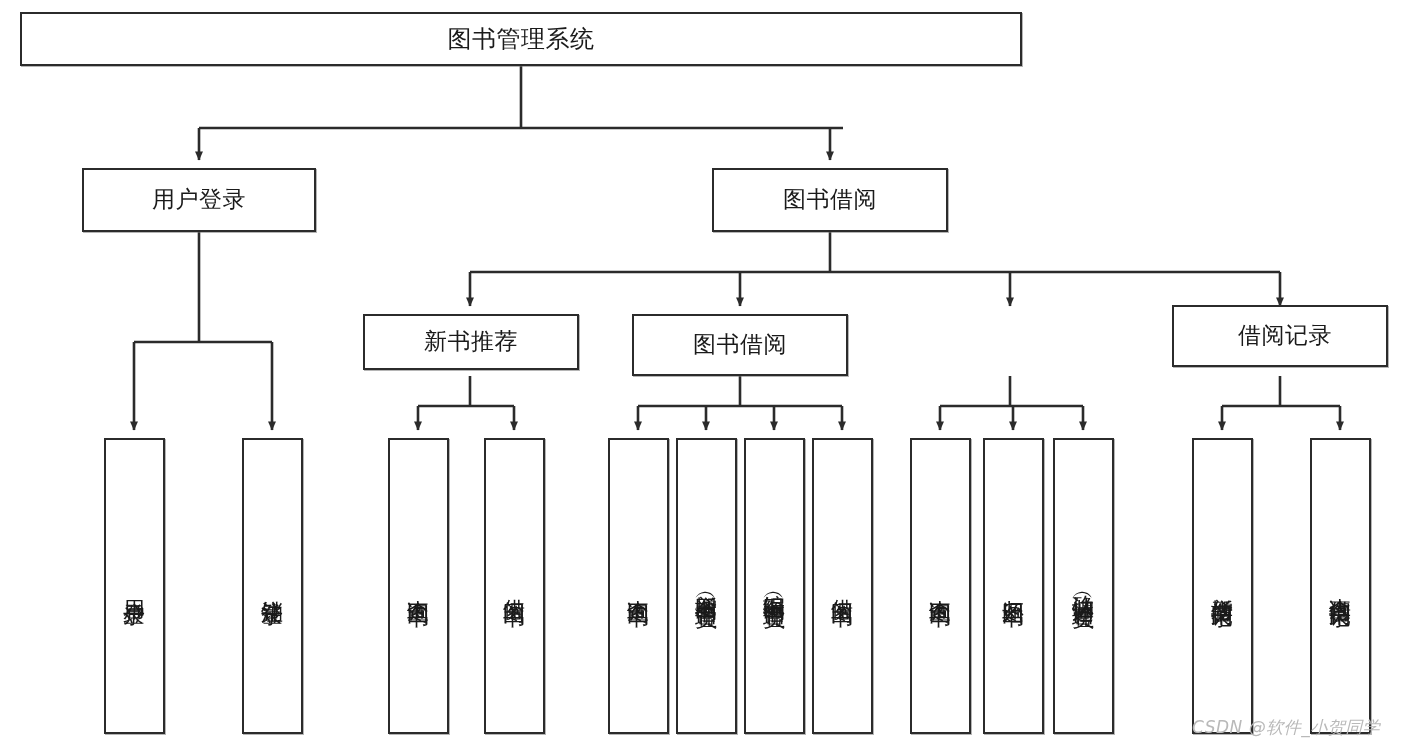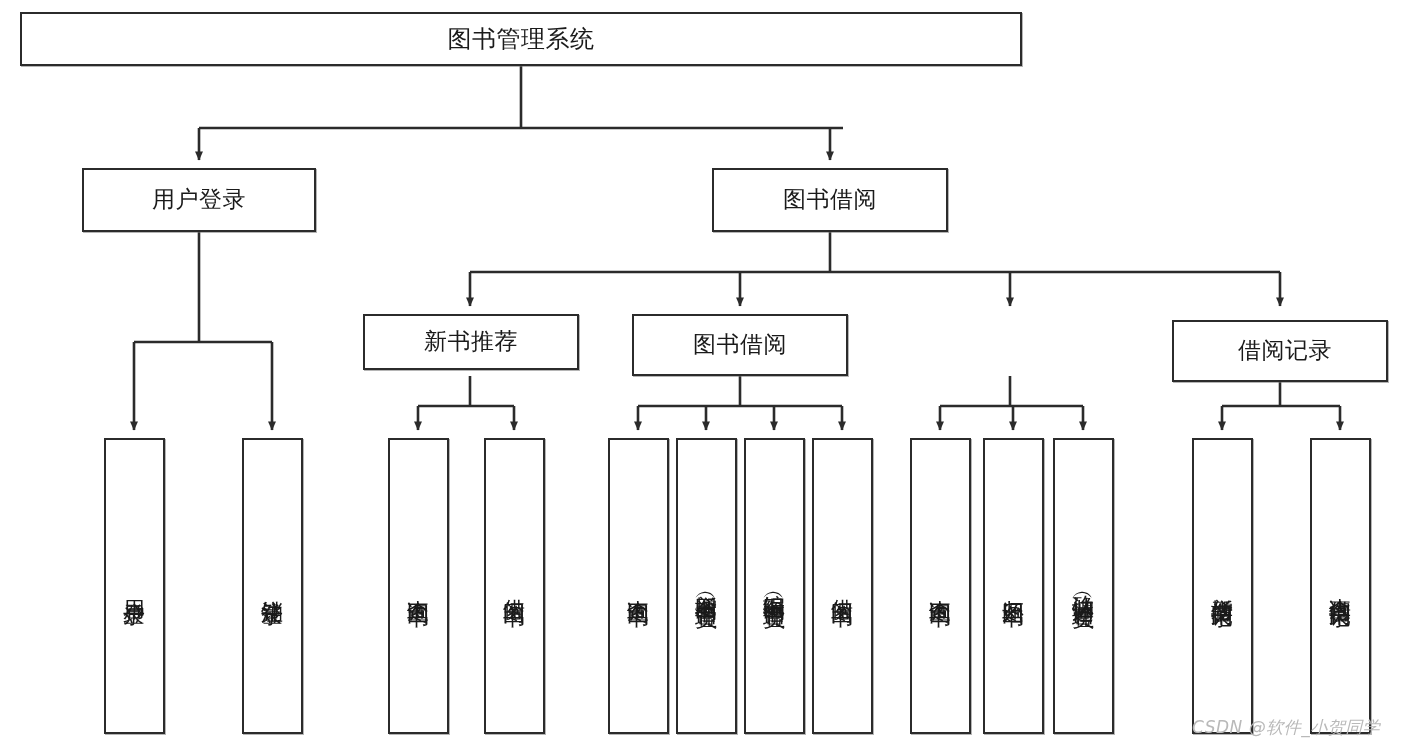--- a/index.html
+++ b/index.html
@@ -135,21 +135,21 @@
   <div class="node horiz" style="left:712px; top:168px; width:236px; height:64px;">
     <span class="label">图书借阅</span>
   </div>
 
   <div class="node horiz" style="left:363px; top:314px; width:216px; height:56px;">
     <span class="label">新书推荐</span>
   </div>
   <div class="node horiz" style="left:632px; top:314px; width:216px; height:62px;">
     <span class="label">图书借阅</span>
   </div>
-  <div class="node horiz" style="left:1172px; top:320px; width:216px; height:62px;padding-left:10px;">
+  <div class="node horiz" style="left:1172px; top:305px; width:216px; height:62px;padding-left:10px;">
     <span class="label">借阅记录</span>
   </div>
 
   <div class="node vert" style="left:104px; top:438px; width:61px; height:296px;">
     <span class="label">用户登录</span>
   </div>
   <div class="node vert" style="left:242px; top:438px; width:61px; height:296px;">
     <span class="label">注销登录</span>
   </div>
   <div class="node vert" style="left:388px; top:438px; width:61px; height:296px;">

